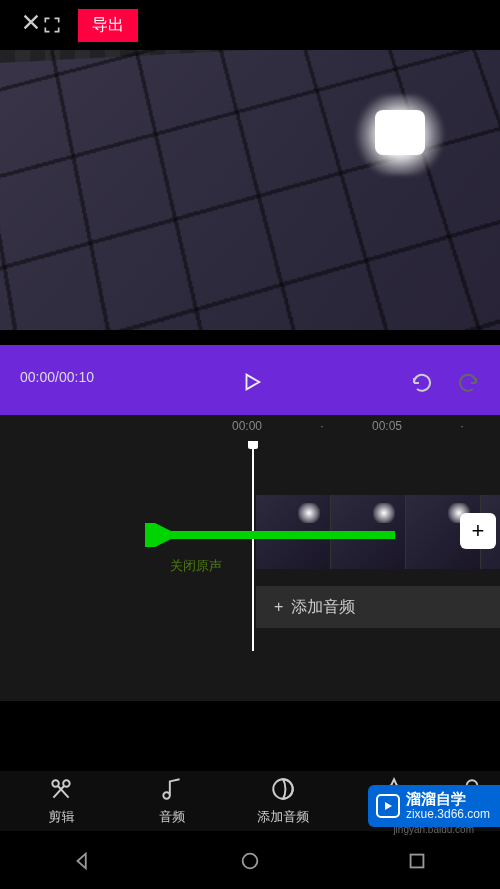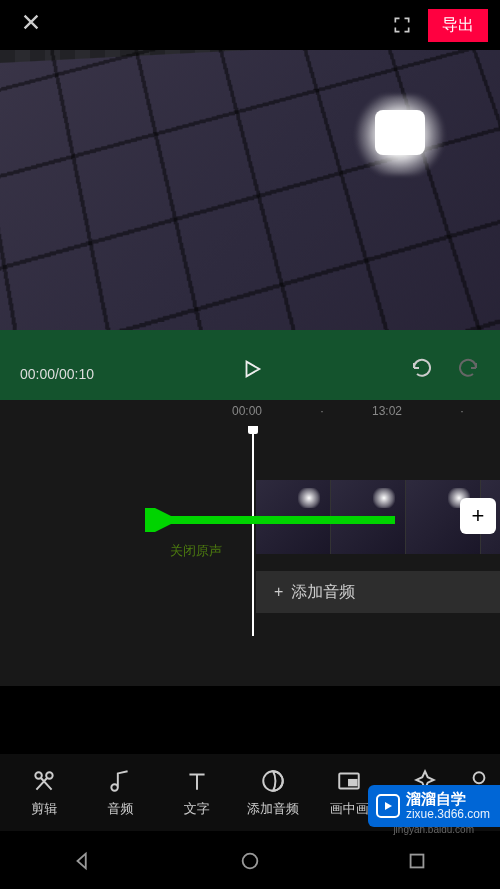--- a/index.html
+++ b/index.html
@@ -9,21 +9,20 @@
       background: #000;
       color: #fff;
       font-family: -apple-system, BlinkMacSystemFont, "Segoe UI", sans-serif;
       overflow: hidden;
       position: relative;
     }
     .header {
       height: 50px;
       display: flex;
       align-items: center;
-      justify-content: space-between;
       padding: 0 12px;
       background: #000;
       margin-left: 8px;
     }
     .close-btn {
       font-size: 24px;
       color: #ccc;
       cursor: pointer;
     }
     .header-right {
@@ -87,24 +86,25 @@
       position: absolute;
       top: 60px;
       right: 75px;
       width: 50px;
       height: 45px;
       background: #fff;
       border-radius: 8px;
     }
     .controls {
       display: flex;
-      align-items: flex-end;
+      align-items: flex-start;
       justify-content: space-between;
       padding: 24px 20px 18px;
-      background: #14532d;
+      background: #6d28d9;
+      margin-top: 15px;
     }
     .timecode {
       font-size: 14px;
       color: #ddd;
     }
     .play-btn {
       color: #fff;
     }
     .play-btn svg { display: block; }
     .ctrl-right {
@@ -222,21 +222,21 @@
       padding-left: 18px;
       color: #ccc;
       font-size: 16px;
       gap: 8px;
     }
     .toolbar {
       position: absolute;
       bottom: 58px;
       left: 0;
       right: 0;
-      height: 77px;
+      height: 60px;
       display: flex;
       align-items: center;
       justify-content: space-around;
       background: #0e0e0e;
       padding: 0 6px;
     }
     .tool {
       display: flex;
       flex-direction: column;
       align-items: center;
@@ -337,21 +337,21 @@
       <svg width="24" height="24" viewBox="0 0 24 24" fill="none" stroke="currentColor" stroke-width="2">
           <path d="M20 14a8 8 0 1 0-3 6M20 14v-5M20 14h-5"></path>
         </svg>
     </div>
   </div>
 </div>
 
 <div class="ruler">
   <span class="ruler-mark" style="left:232px">00:00</span>
   <span class="ruler-mark" style="left:320px">·</span>
-  <span class="ruler-mark" style="left:372px">13:02</span>
+  <span class="ruler-mark" style="left:372px">00:05</span>
   <span class="ruler-mark" style="left:460px">·</span>
 </div>
 
 <div class="timeline-area">
   <div class="playhead"></div>
 
   <svg class="green-arrow" viewBox="0 0 260 24">
     <defs>
       <marker id="ah" markerWidth="12" markerHeight="12" refX="2" refY="6" orient="auto">
         <path d="M12 0 L0 6 L12 12 z" fill="#00d400"></path>
@@ -387,37 +387,24 @@
     <span>剪辑</span>
   </div>
   <div class="tool">
     <svg width="26" height="26" viewBox="0 0 24 24" fill="none" stroke="#ccc" stroke-width="1.8">
         <path d="M10 18a3 3 0 1 1-6 0 3 3 0 0 1 6 0zM10 18V5l9-2"></path>
       </svg>
     <span>音频</span>
   </div>
   <div class="tool">
     <svg width="26" height="26" viewBox="0 0 24 24" fill="none" stroke="#ccc" stroke-width="1.8">
-        <path d="M5 6h14M12 6v14"></path>
-      </svg>
-    <span>文字</span>
-  </div>
-  <div class="tool">
-    <svg width="26" height="26" viewBox="0 0 24 24" fill="none" stroke="#ccc" stroke-width="1.8">
         <circle cx="12" cy="12" r="9"></circle>
         <path d="M12 3a9 9 0 0 1 0 18c3-5 3-13 0-18z"></path>
       </svg>
     <span>添加音频</span>
-  </div>
-  <div class="tool">
-    <svg width="26" height="26" viewBox="0 0 24 24" fill="none" stroke="#ccc" stroke-width="1.8">
-        <rect x="3" y="5" width="18" height="14" rx="1"></rect>
-        <rect x="12" y="11" width="7" height="5" fill="#ccc"></rect>
-      </svg>
-    <span>画中画</span>
   </div>
   <div class="tool">
     <svg width="26" height="26" viewBox="0 0 24 24" fill="none" stroke="#ccc" stroke-width="1.8">
         <path d="M12 3l2.5 5.5L20 11l-5.5 2.5L12 19l-2.5-5.5L4 11l5.5-2.5z"></path>
       </svg>
     <span>特效</span>
   </div>
   <div class="tool" style="flex:0.4">
     <svg width="26" height="26" viewBox="0 0 24 24" fill="none" stroke="#ccc" stroke-width="1.8">
         <circle cx="12" cy="9" r="5"></circle>

